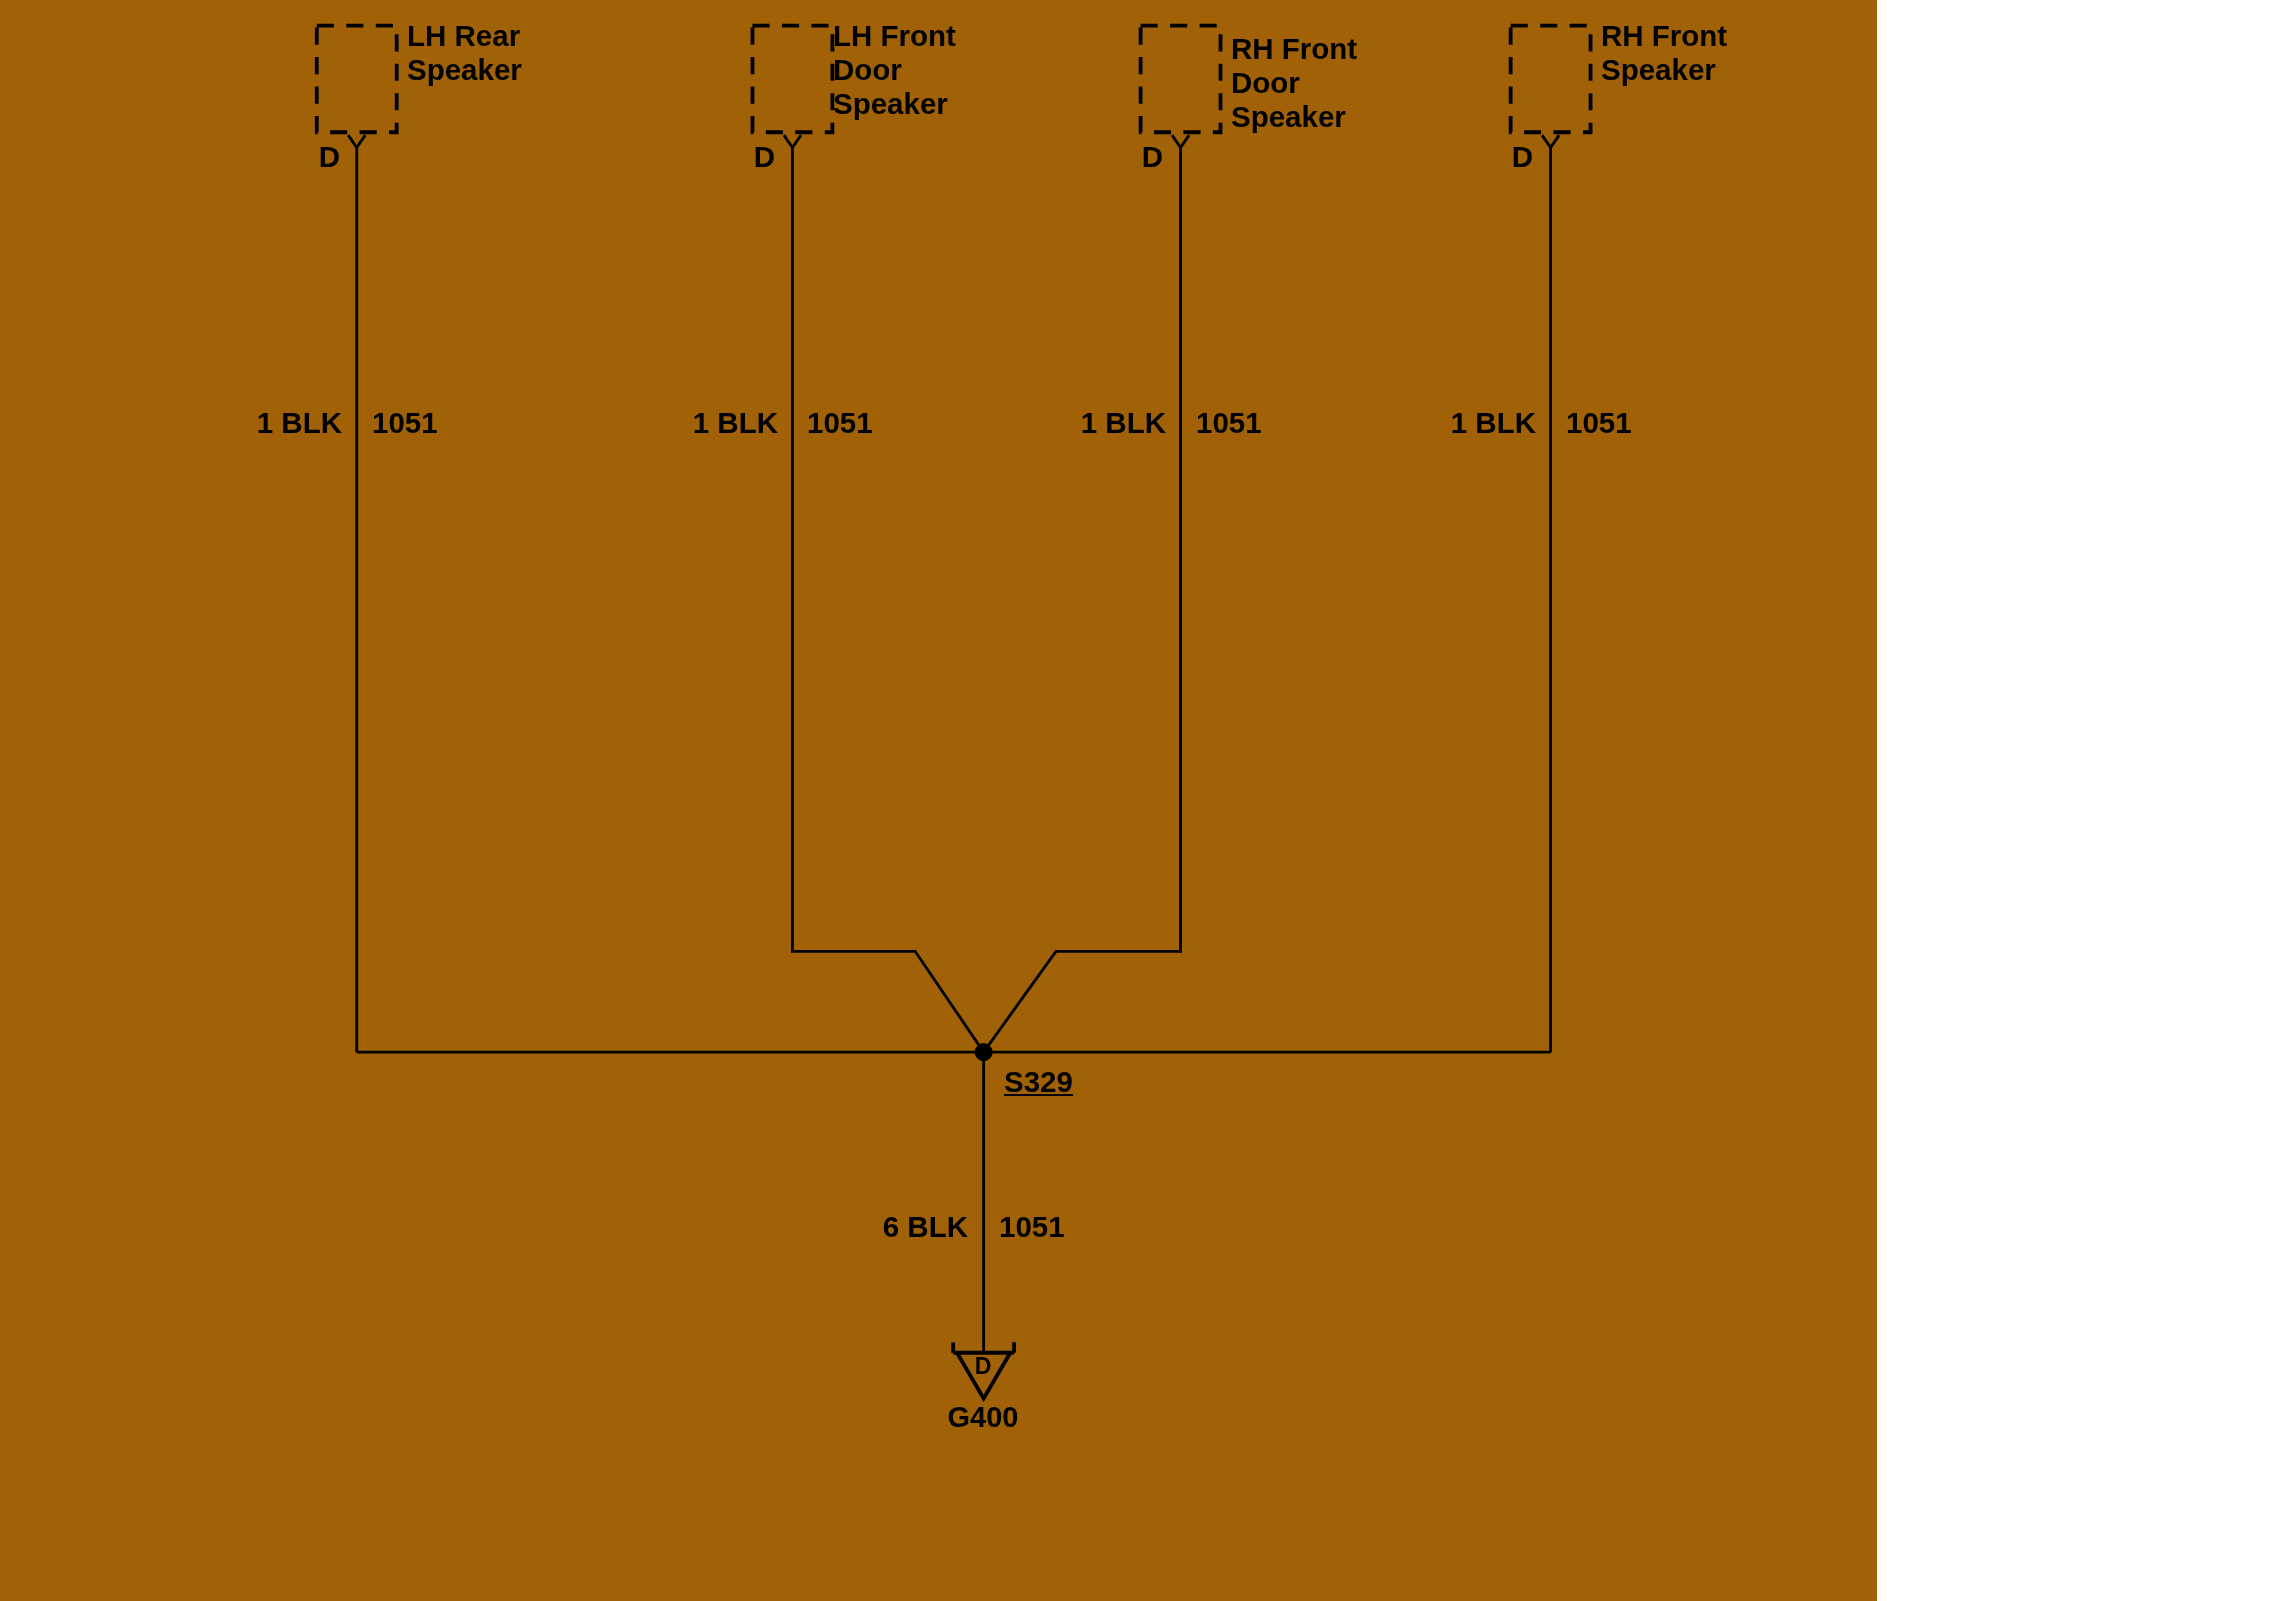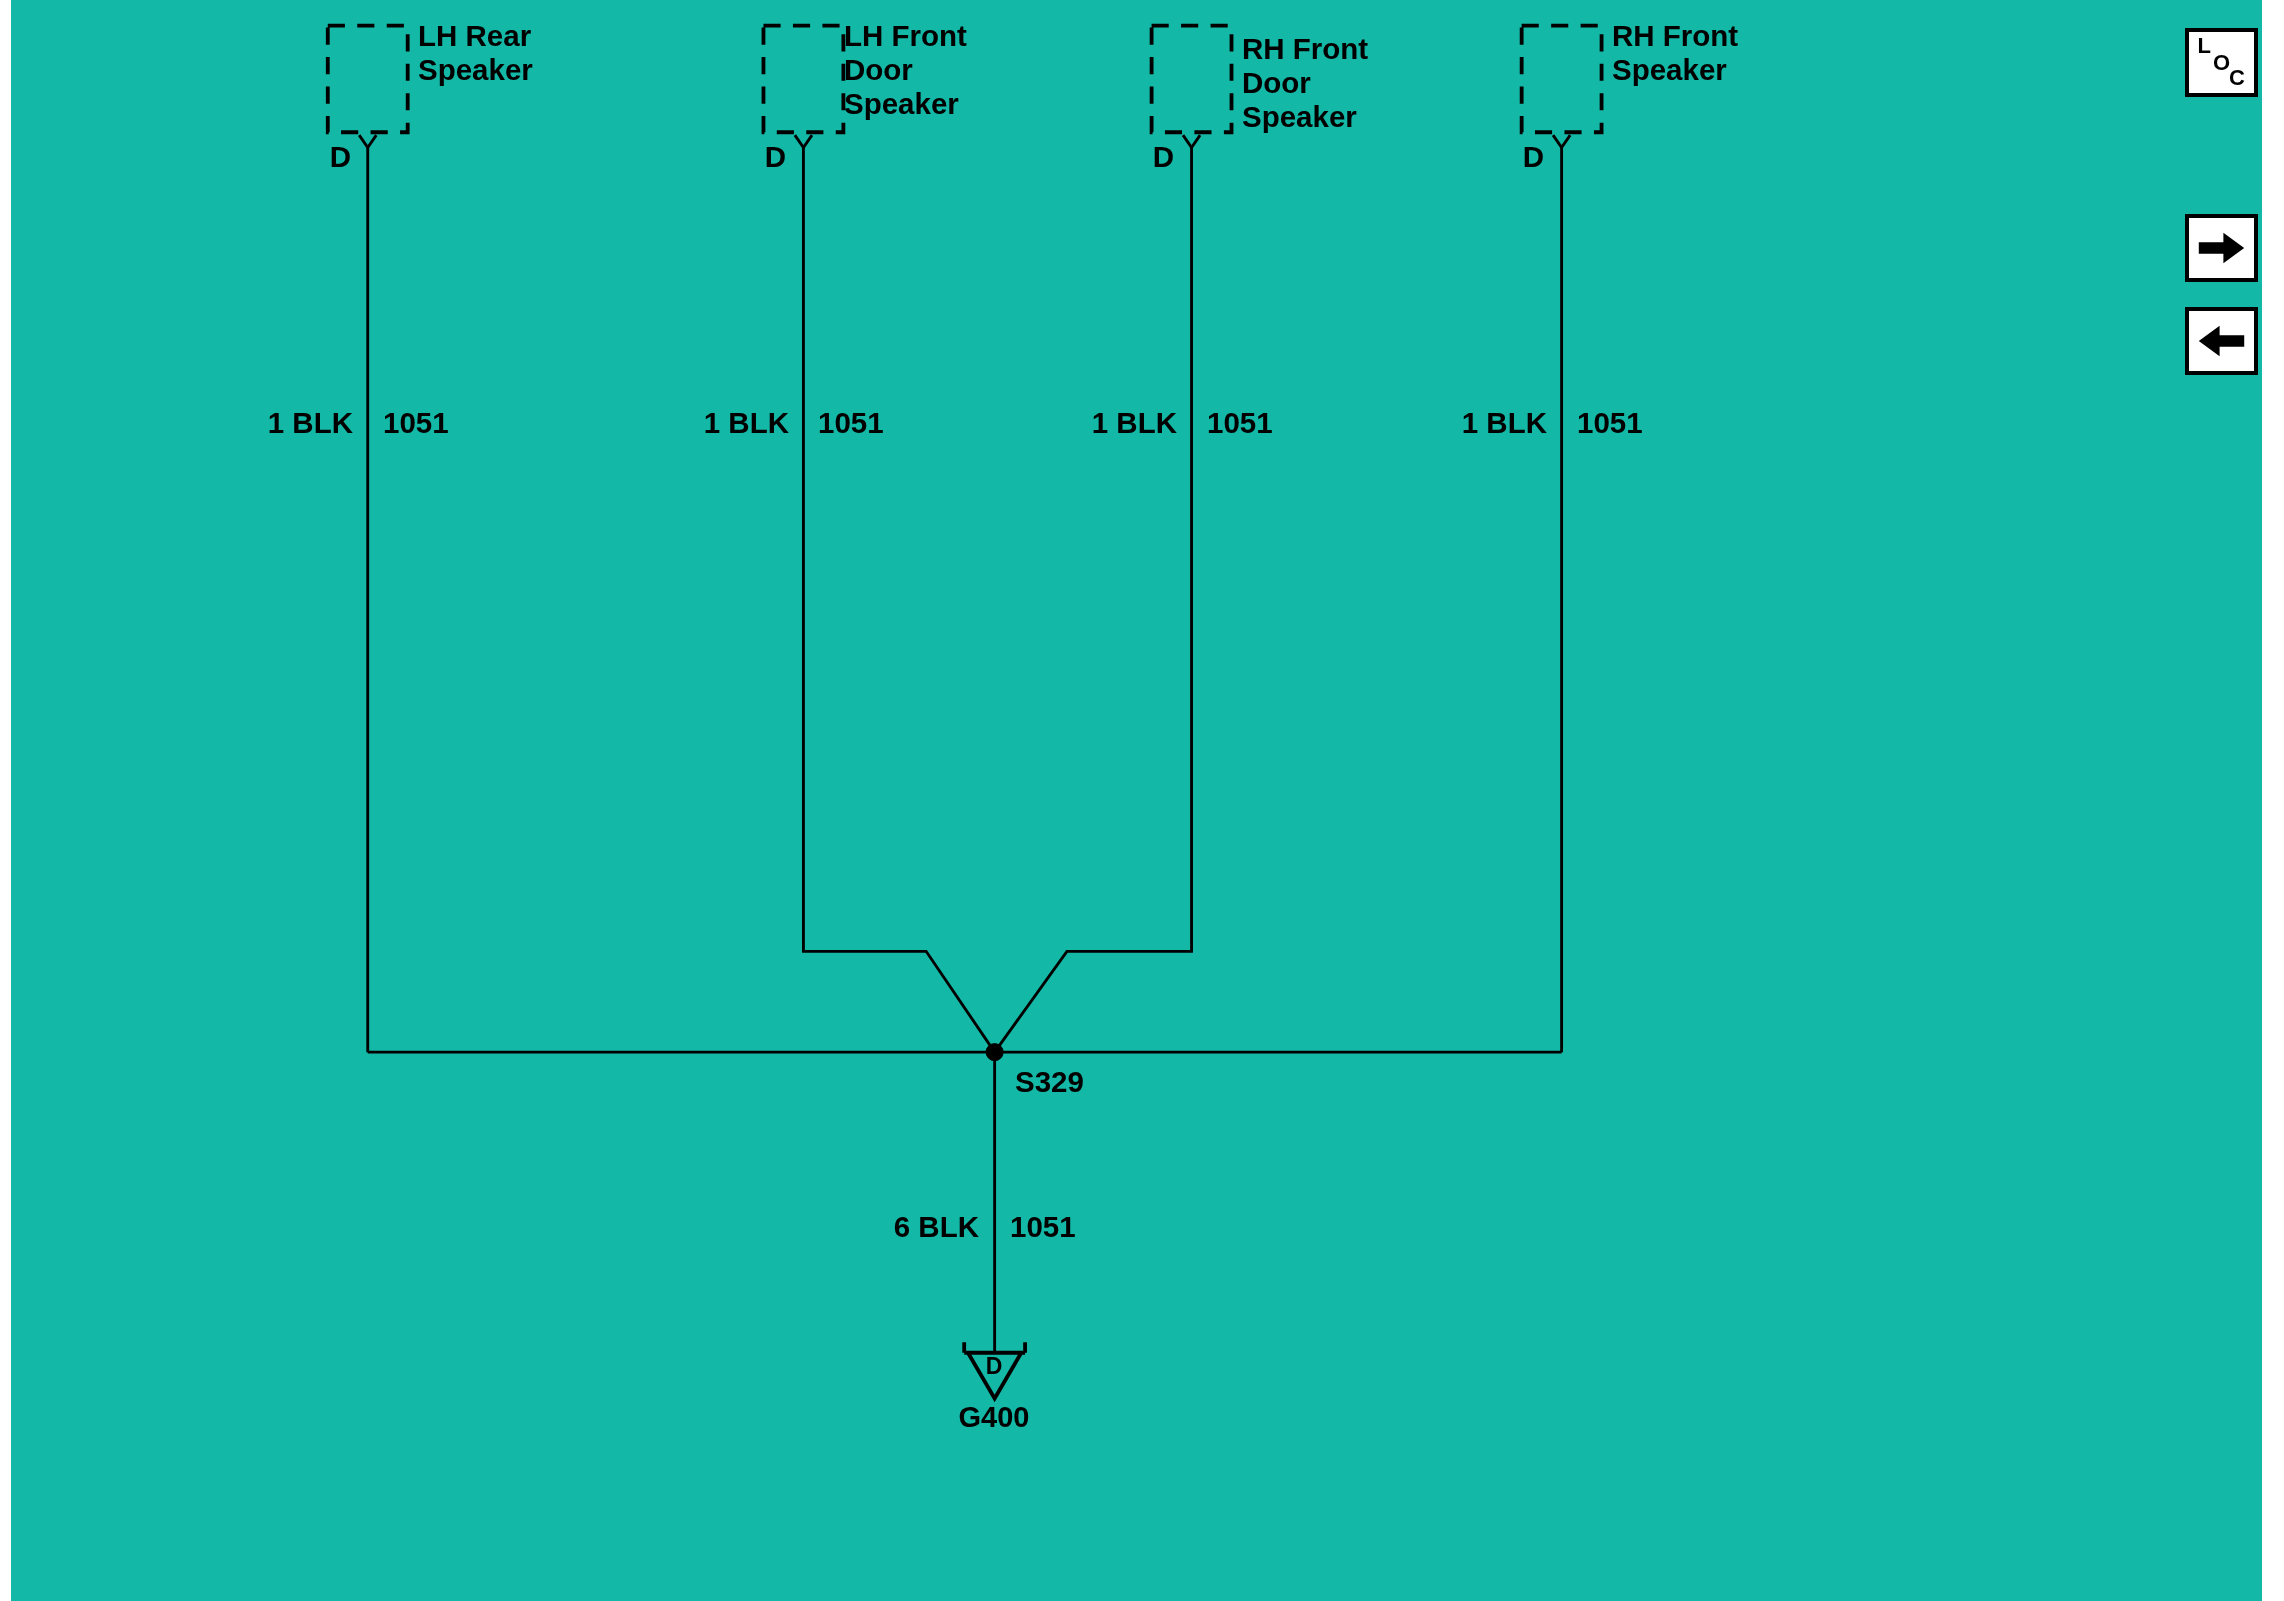--- a/index.html
+++ b/index.html
@@ -1,23 +1,22 @@
 <!DOCTYPE html>
 <html style="font-size:15px"><head>
 <meta charset="utf-8">
 <style>
   html,body{margin:0;padding:0;background:#ffffff;}
   #canvas{
     position:relative;
-    width:2251px;height:1602px;
-    background:#14b8a6;
+    width:1877px;height:1602px;
+    background:#a16207;
     font-family:"Liberation Sans", sans-serif;
     color:#000;
     overflow:hidden;
-    margin-left:11px;
   }
   svg.wires{position:absolute;left:0;top:0;}
   .lbl{
     position:absolute;
     font-weight:bold;
     font-size:29.5px;
     line-height:34px;
     white-space:pre-line;
     color:#000;
   }
@@ -92,21 +91,21 @@
 
   <div class="lbl right" style="left:152px;top:406px;width:190px;">1 BLK</div>
   <div class="lbl" style="left:372px;top:406px;">1051</div>
   <div class="lbl right" style="left:588px;top:406px;width:190px;">1 BLK</div>
   <div class="lbl" style="left:807px;top:406px;">1051</div>
   <div class="lbl right" style="left:976px;top:406px;width:190px;">1 BLK</div>
   <div class="lbl" style="left:1196px;top:406px;">1051</div>
   <div class="lbl right" style="left:1346px;top:406px;width:190px;">1 BLK</div>
   <div class="lbl" style="left:1566px;top:406px;">1051</div>
 
-  <div class="lbl" style="left:1004px;top:1065px;">S329</div>
+  <div class="lbl" style="left:1004px;top:1065px;text-decoration:underline;">S329</div>
 
   <div class="lbl right" style="left:778px;top:1210px;width:190px;">6 BLK</div>
   <div class="lbl" style="left:999px;top:1210px;">1051</div>
 
   <div class="lbl center ground-d" style="left:964px;top:1354px;width:38px;">D</div>
   <div class="lbl center small" style="left:907px;top:1405px;width:152px;">G400</div>
 
   <button class="btn" id="loc-btn" style="left:2174px;top:27.6px;">
     <span class="loc-letter" style="left:8.6px;top:3.8px;">L</span>
     <span class="loc-letter" style="left:24px;top:20px;">O</span>

